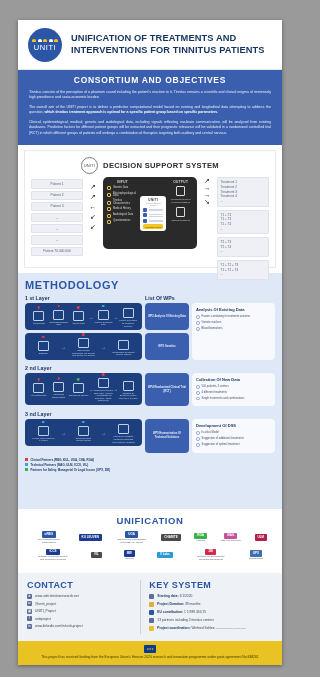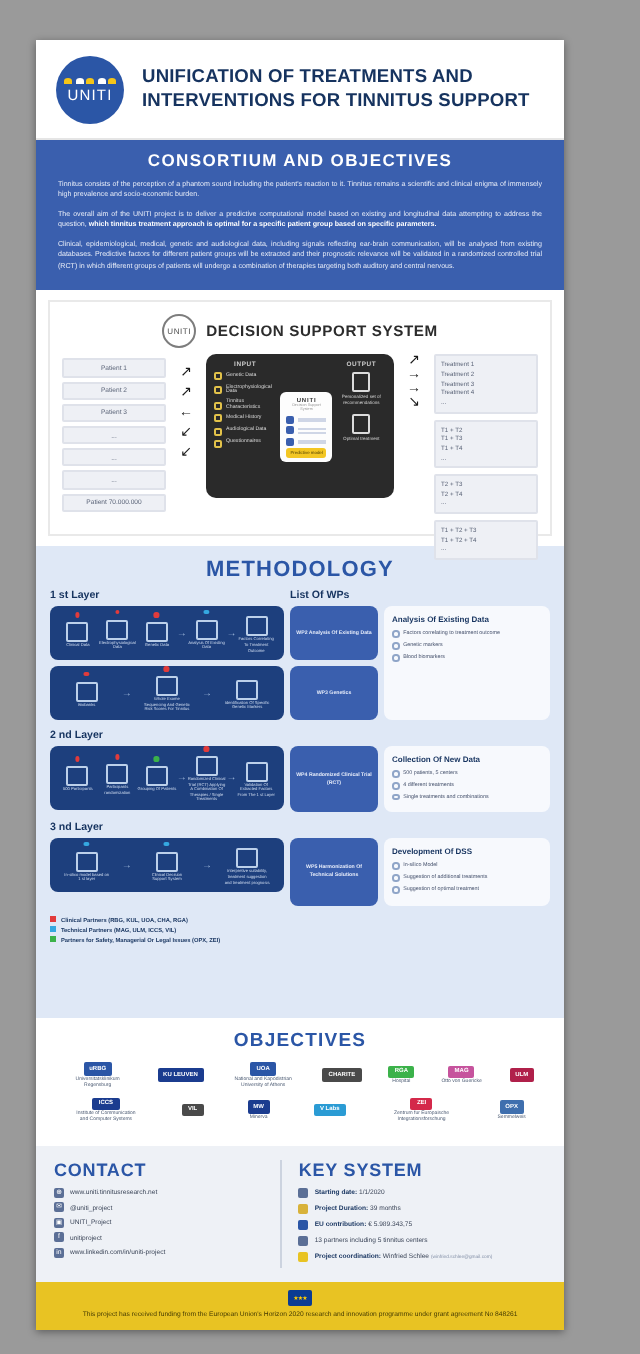--- a/index.html
+++ b/index.html
@@ -140,21 +140,21 @@
   }
   .arrows-col2 { width: 16px; display:flex; flex-direction:column;
      justify-content: space-around; align-items:center; }
 
   
   .methodology {
     background: #dfe8f6; margin-top: 5px; padding: 6px 7px 6px 7px;
     flex: 1;
   }
   .meth-title {
-    text-align: center; font-size: 11px; font-weight: bold;
+    font-size: 11px; font-weight: bold;
     color: #2b56a6; letter-spacing: .6px; margin-bottom: 4px;
   }
   .layer-head {
     display: flex; justify-content: space-between; align-items: baseline;
     margin-bottom: 2px;
   }
   .layer-name { font-size: 5.3px; font-weight: bold; color: #16335f; }
   .wp-head { font-size: 5.3px; font-weight: bold; color: #16335f; width: 130px; }
   .layer-row { display: flex; gap: 3px; margin-bottom: 5px; align-items: stretch; }
   .layer-main { flex: 1; display: flex; flex-direction: column; gap: 3px; }
@@ -260,21 +260,21 @@
     <div class="logo-circle">
       <div class="logo-dots">
         <span></span>
           <span></span>
           <span></span>
           <span></span>
           <span></span>
       </div>
       <div class="logo-text">UNITI</div>
     </div>
-    <div class="header-title">UNIFICATION OF TREATMENTS AND INTERVENTIONS FOR TINNITUS SUPPORT</div>
+    <div class="header-title">UNIFICATION OF TREATMENTS AND INTERVENTIONS FOR TINNITUS PATIENTS</div>
   </div>
 
   <div class="rationale">
     <div class="band-title">CONSORTIUM AND OBJECTIVES</div>
     <p>Tinnitus consists of the perception of a phantom sound including the patient's reaction to it. Tinnitus remains a scientific and clinical enigma of immensely high prevalence and socio-economic burden.</p>
     <p><span>The overall aim of the UNITI project is to deliver a predictive computational model based on existing and longitudinal data attempting to address the question, </span><b>which tinnitus treatment approach is optimal for a specific patient group based on specific parameters.</b></p>
     <p>Clinical, epidemiological, medical, genetic and audiological data, including signals reflecting ear-brain communication, will be analysed from existing databases. Predictive factors for different patient groups will be extracted and their prognostic relevance will be validated in a randomized controlled trial (RCT) in which different groups of patients will undergo a combination of therapies targeting both auditory and central nervous.</p>
   </div>
 
   <div class="dss-wrap">
@@ -598,21 +598,21 @@
           <span class="legend-txt">Technical Partners (MAG, ULM, ICCS, VIL)</span>
         </div>
       <div class="legend-item">
           <span class="legend-sq" style="background:#3bb24a"></span>
           <span class="legend-txt">Partners for Safety, Managerial Or Legal Issues (OPX, ZEI)</span>
         </div>
     </div>
   </div>
 
   <div class="consortium">
-    <div class="cons-title">OBJECTIVES</div>
+    <div class="cons-title">UNIFICATION</div>
     <div class="logo-row">
       <div class="logo-item"><div class="lg-badge" style="background:#2b56a6">uRBG</div><div>Universitatsklinikum Regensburg</div></div>
       <div class="logo-item"><div class="lg-badge" style="background:#1b3c8f">KU LEUVEN</div></div>
       <div class="logo-item"><div class="lg-badge" style="background:#2b56a6">UOA</div><div>National and Kapodistrian University of Athens</div></div>
       <div class="logo-item"><div class="lg-badge" style="background:#4a4a4a">CHARITE</div></div>
       <div class="logo-item"><div class="lg-badge" style="background:#3bb24a">RGA</div><div>Hospital</div></div>
       <div class="logo-item"><div class="lg-badge" style="background:#c6539d">MAG</div><div>Otto von Guericke</div></div>
       <div class="logo-item"><div class="lg-badge" style="background:#b0204a">ULM</div></div>
     </div>
     <div class="logo-row">

